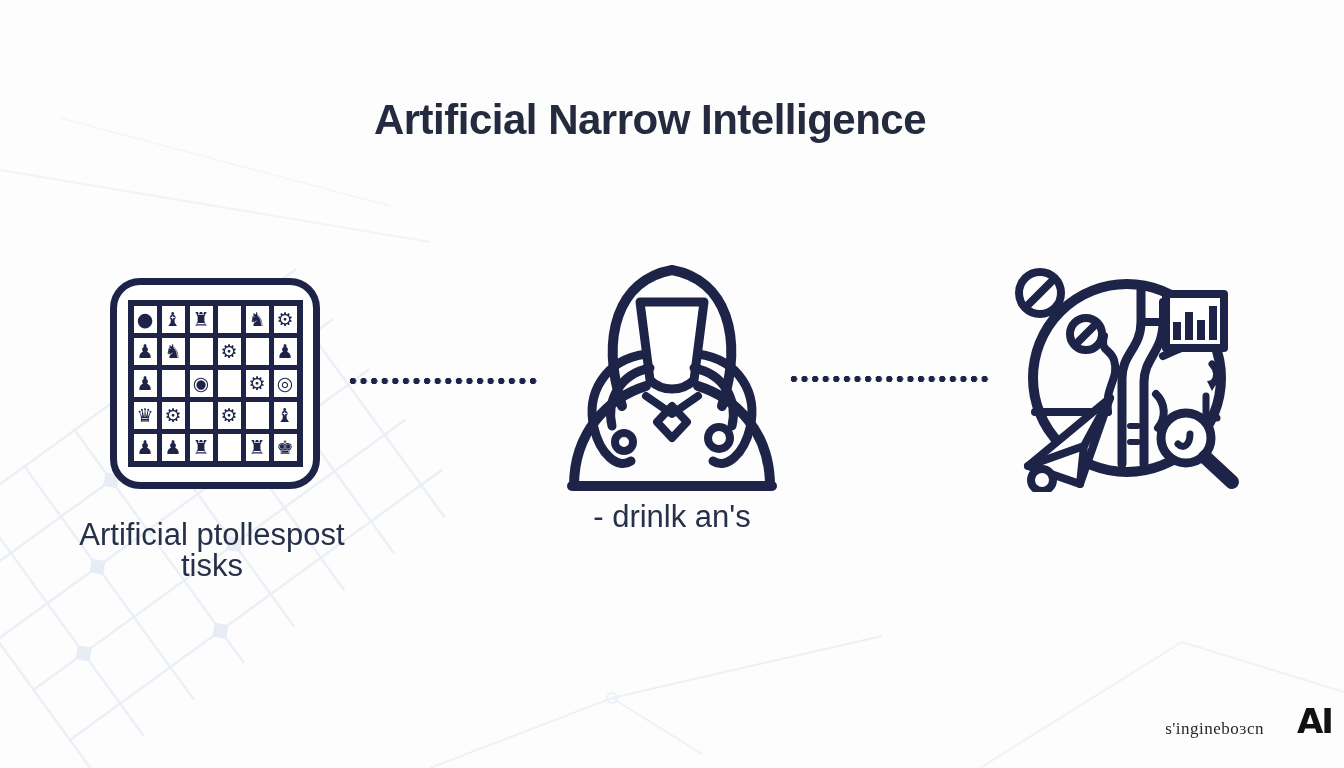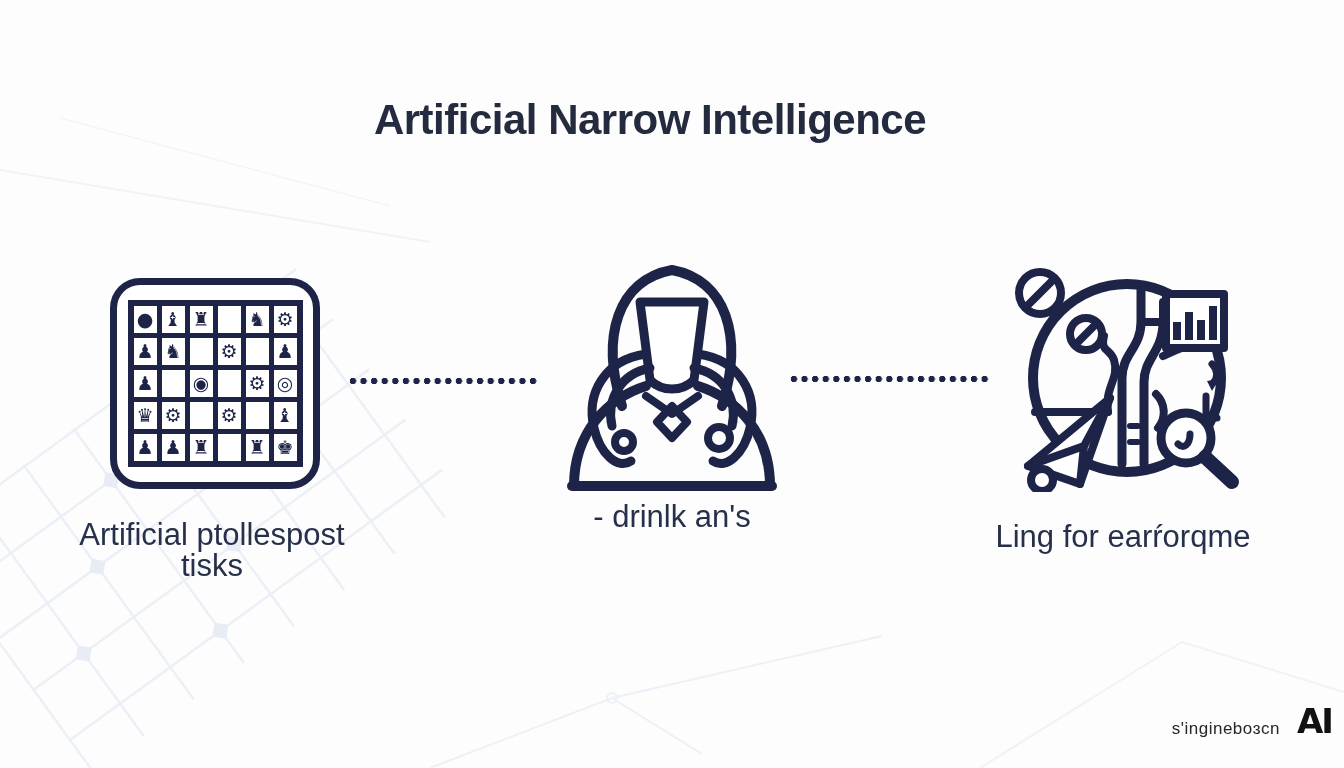--- a/index.html
+++ b/index.html
@@ -38,22 +38,22 @@
 
   
   .caption{position:absolute;width:320px;text-align:center;color:var(--caption-ink);
     font-size:31px;line-height:31px;}
   .caption .caption-line:empty{display:none;}
   .cap1{left:52px;top:519px;}
   .cap2{left:512px;top:501px;}
   .cap3{left:963px;top:521px;}
 
   
-  .brand-text{position:absolute;right:64px;top:719px;font-size:17px;letter-spacing:.5px;
-    color:#272727;font-family:Liberation Sans, sans-serif;}
+  .brand-text{position:absolute;right:80px;top:719px;font-size:17px;letter-spacing:.5px;
+    color:#272727;font-family:Liberation Serif, serif;}
   .brand-logo{position:absolute;right:12px;top:701px;font-size:34px;font-weight:800;
     letter-spacing:-2px;color:var(--logo-ink);font-family:"DejaVu Sans",sans-serif;}
 </style>
 </head>
 <body>
 
 <div class="canvas">
 
   <svg class="decor" viewBox="0 0 1344 768" fill="none">
     <line x1="0" y1="170" x2="430" y2="242" stroke="#f2f3f6" stroke-width="2"></line>
@@ -181,21 +181,17 @@
     </g>
   </svg>
 
   <div class="caption cap1">
     <div class="caption-line">Artificial ptollespost</div>
     <div class="caption-line">tisks</div>
   </div>
   <div class="caption cap2">
     <div class="caption-line">- drinlk an's</div>
   </div>
-  <div class="caption cap3">
-    <div class="caption-line">Ling for earŕorqme</div>
-
-  </div>
 
   <span class="brand-text">s'ingineboɜcn</span>
   <span class="brand-logo">AI</span>
 
 </div>
 
 </body></html>

